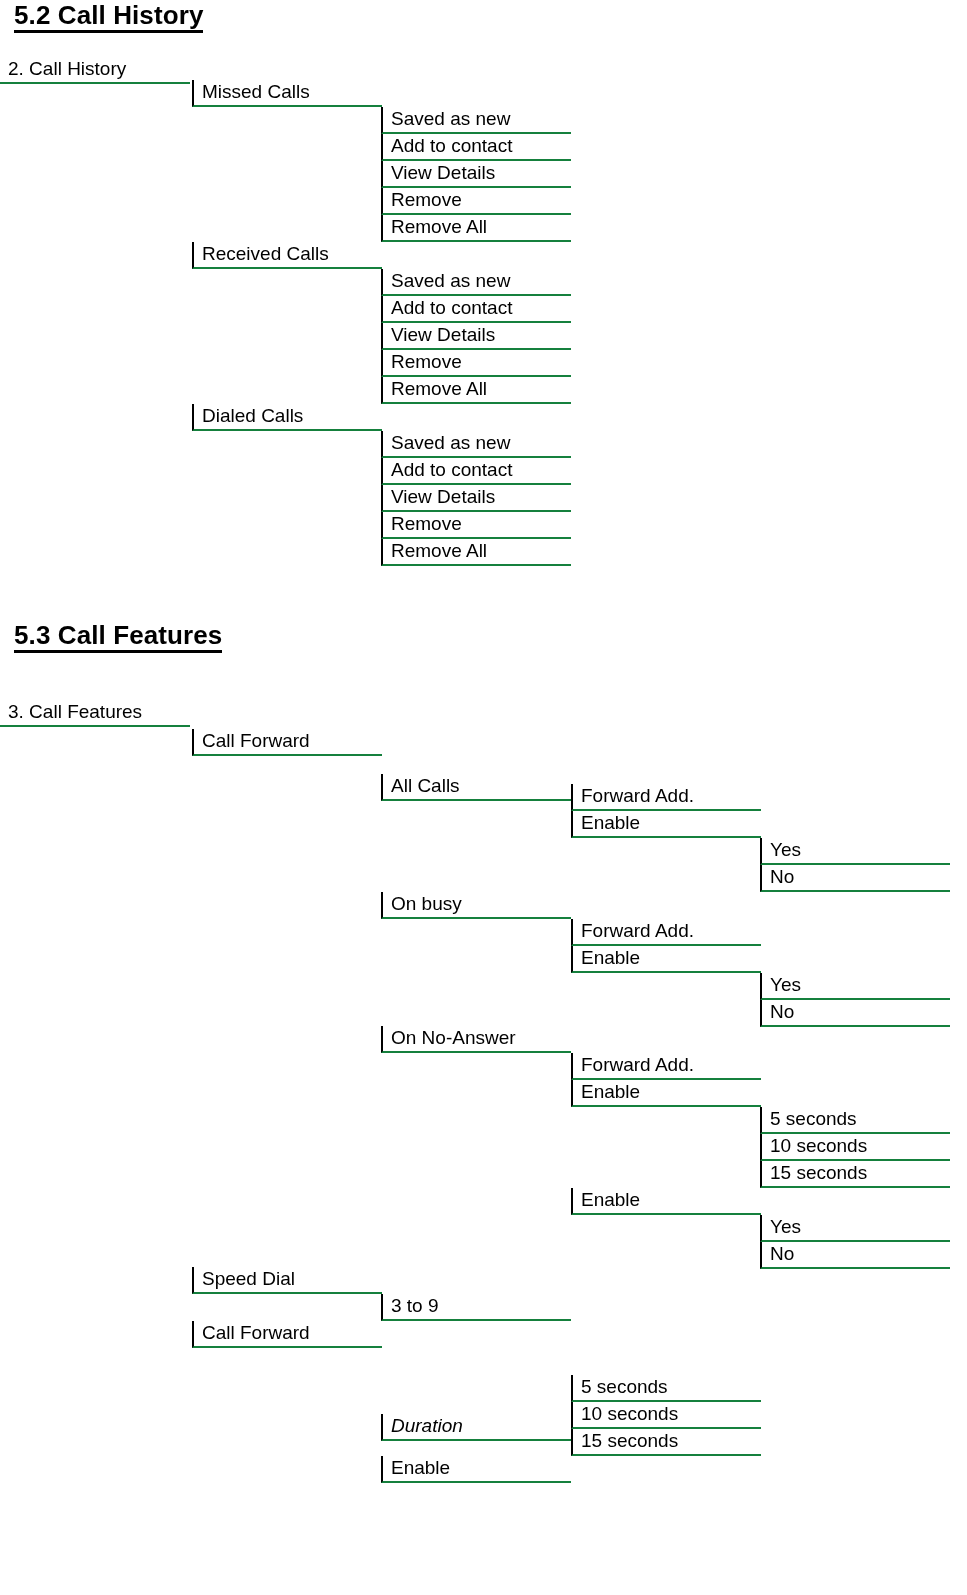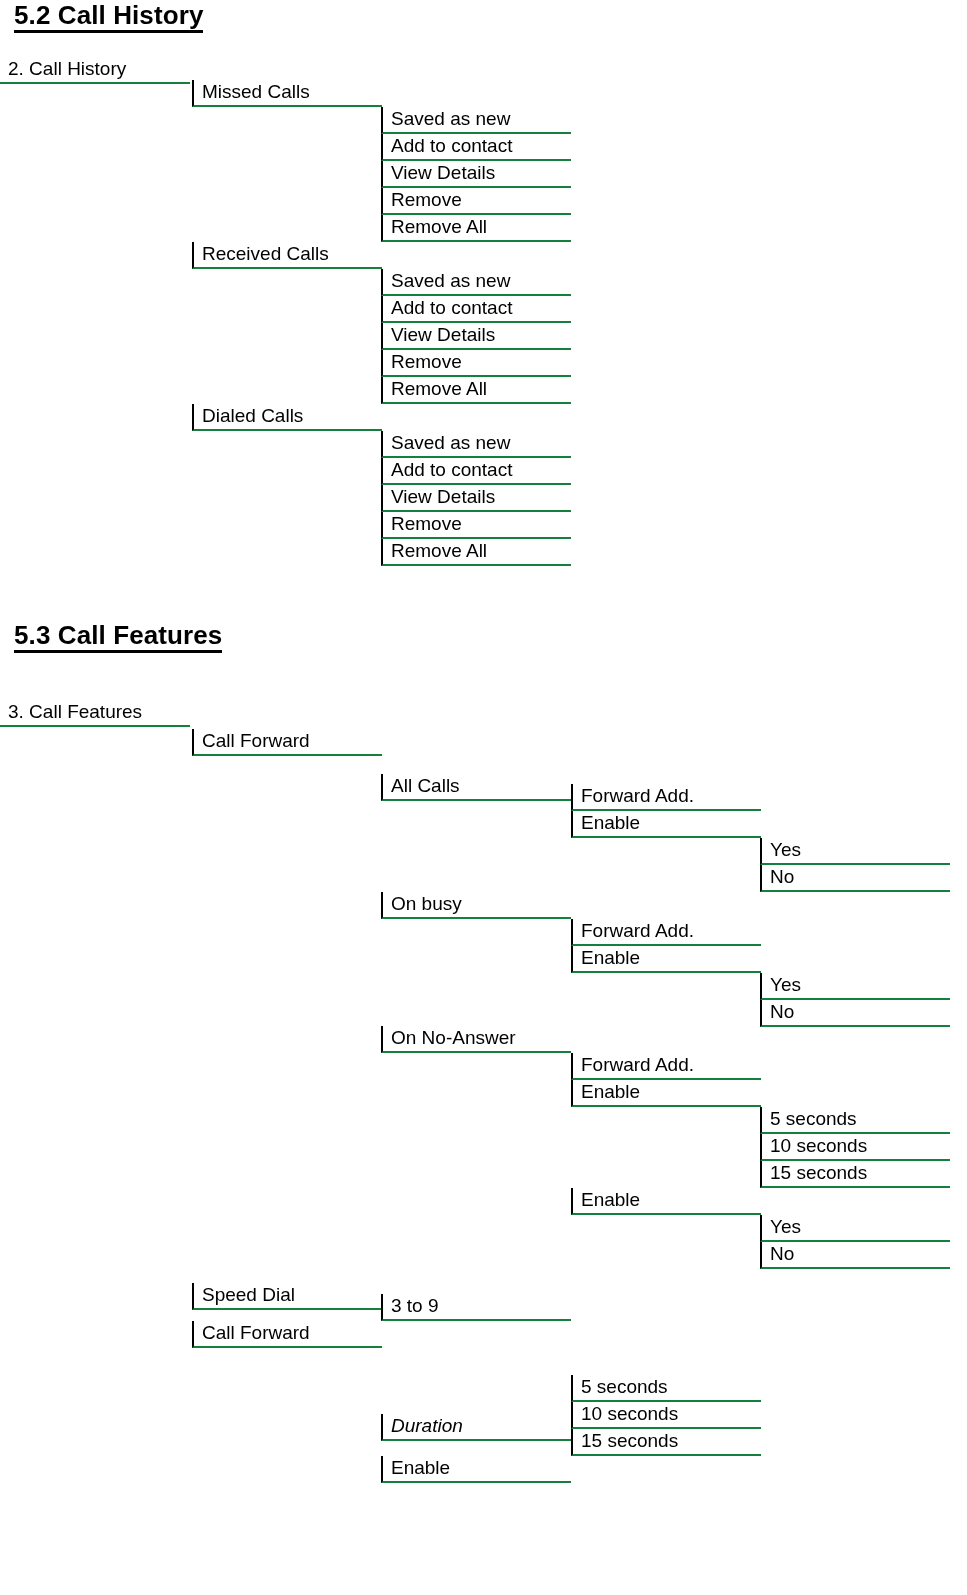--- a/index.html
+++ b/index.html
@@ -188,21 +188,21 @@
     </div>
     <div class="node" style="left: 571px; top: 1188px; width: 190px;">
       <span class="label">Enable</span>
     </div>
     <div class="node" style="left: 760px; top: 1215px; width: 190px;">
       <span class="label">Yes</span>
     </div>
     <div class="node" style="left: 760px; top: 1242px; width: 190px;">
       <span class="label">No</span>
     </div>
-    <div class="node" style="left: 192px; top: 1267px; width: 190px; margin-top: 16px;">
+    <div class="node" style="left: 192px; top: 1267px; width: 190px;">
       <span class="label">Speed Dial</span>
     </div>
     <div class="node" style="left: 381px; top: 1294px; width: 190px;">
       <span class="label">3 to 9</span>
     </div>
     <div class="node" style="left: 192px; top: 1321px; width: 190px;">
       <span class="label">Call Forward</span>
     </div>
     <div class="node" style="left: 381px; top: 1414px; width: 190px; font-style: italic;">
       <span class="label">Duration</span>

